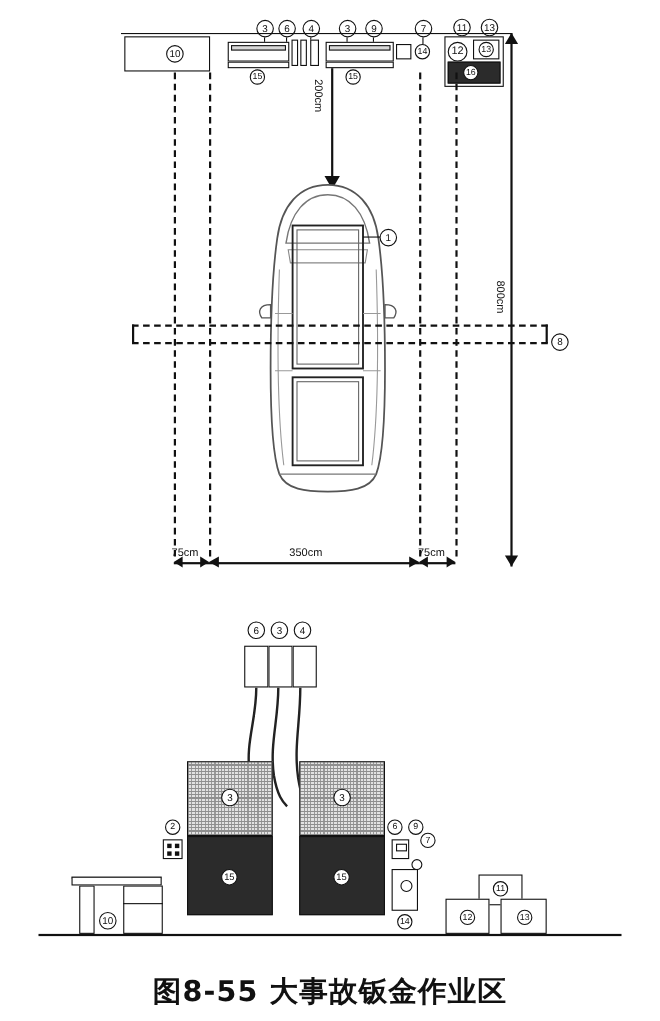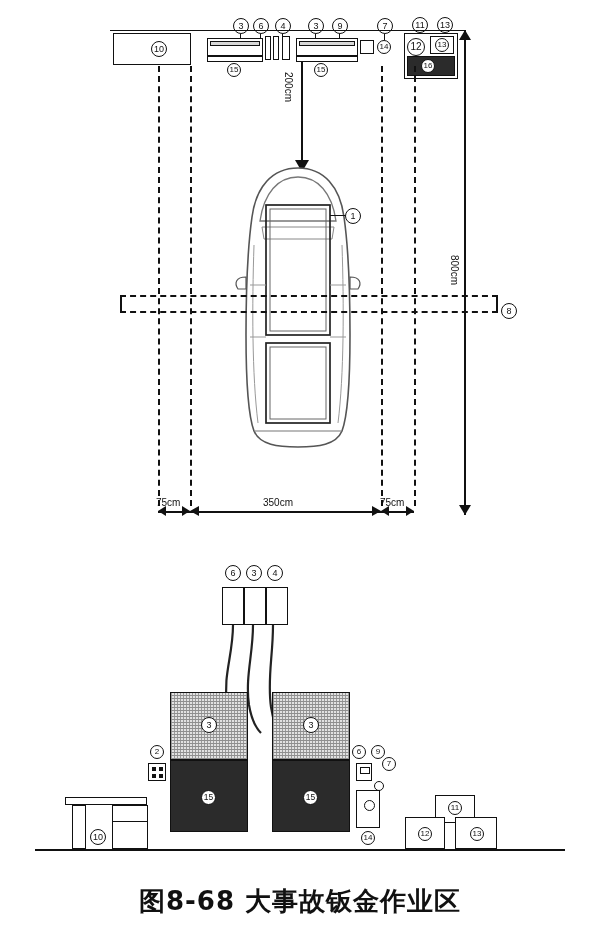--- a/index.html
+++ b/index.html
@@ -274,15 +274,15 @@
     <div class="abs" style="left:65px; top:252px; width:82px; height:1.8px; background:#111;"></div>
     <div class="abs box" style="left:65px; top:252px; width:82px; height:8px;"></div>
     <div class="abs box" style="left:72px; top:260px; width:14px; height:44px;"></div>
     <div class="abs box" style="left:112px; top:260px; width:36px; height:44px;"></div>
     <div class="abs" style="left:112px; top:276px; width:36px; height:1.4px; background:#111;"></div>
     <div class="abs circ c16" style="left:90px; top:284px;">10</div>
 
     <div class="abs ground" style="left:35px; top:304px; width:530px;"></div>
   </div>
 
-  <div class="abs" id="caption">图8-68  大事故钣金作业区</div>
+  <div class="abs" id="caption">图8-55  大事故钣金作业区</div>
 
 </div>
 
 </body></html>

